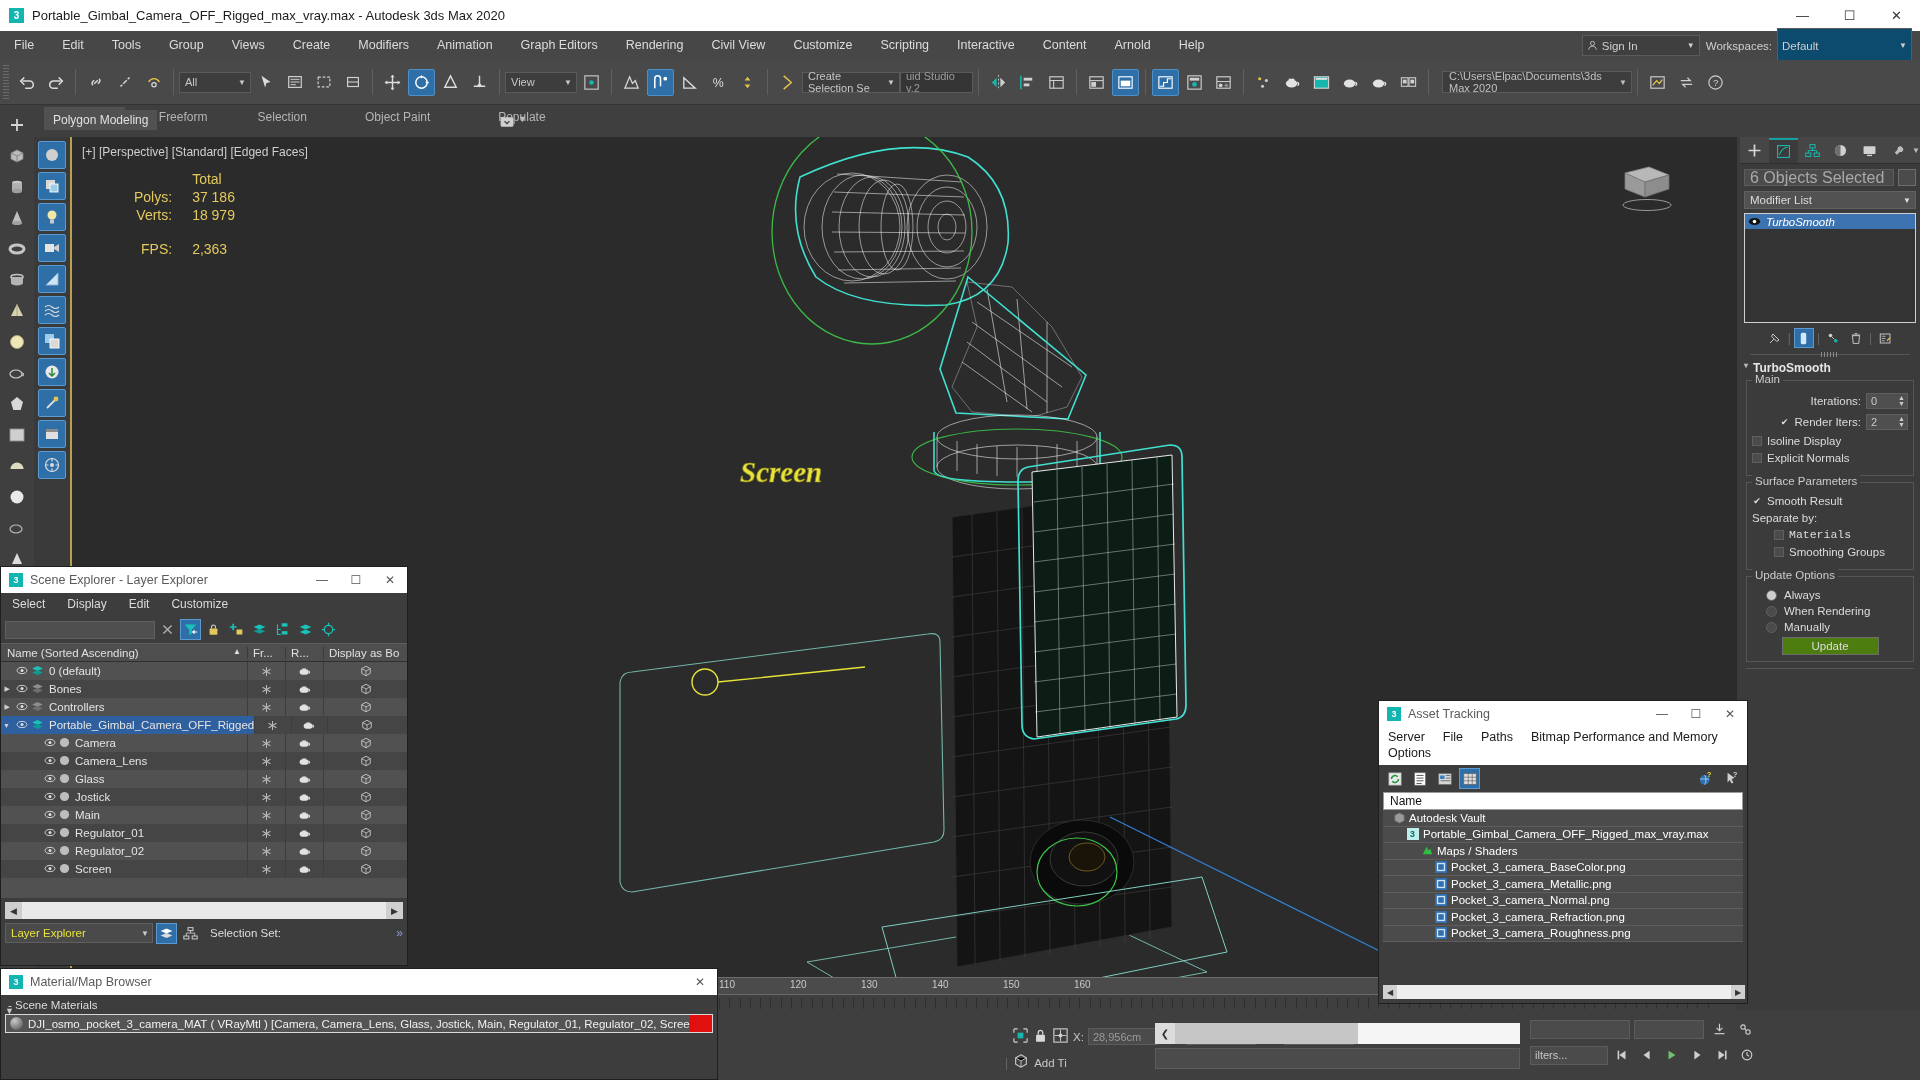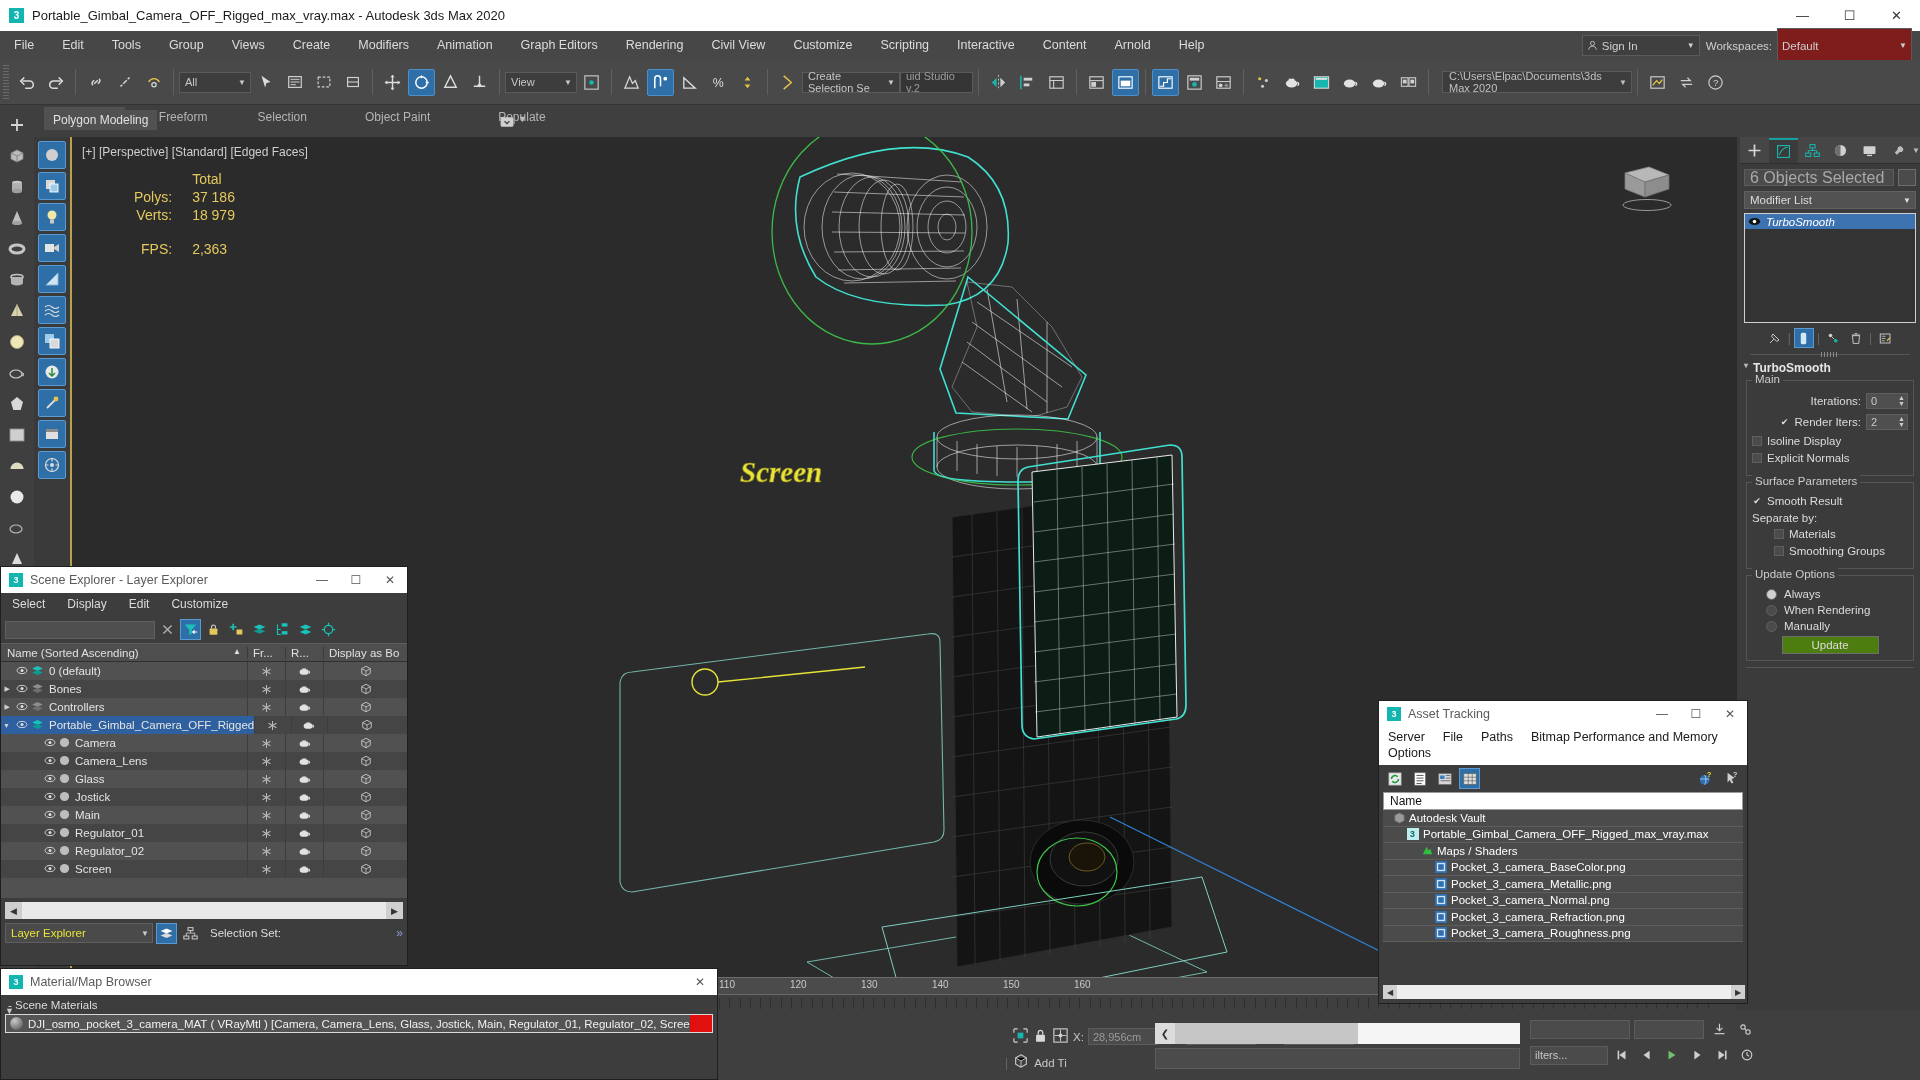--- a/index.html
+++ b/index.html
@@ -21,21 +21,21 @@
   
   #menubar { position:absolute; left:0; top:31px; width:1920px; height:29px;
     background:#474747; display:flex; align-items:center; }
   #menubar .mi { padding:0 14px; height:29px; line-height:29px; color:#dcdcdc; font-size:12.5px; }
   #menu-right { margin-left:auto; display:flex; align-items:center; height:29px; }
   .signin { display:flex; align-items:center; background:#3f3f3f; border:1px solid #5a5a5a;
     height:21px; width:118px; padding:0 4px; font-size:11.5px; color:#cfcfcf;
     position:relative; margin-right:6px; }
   .signin .dd { position:absolute; right:4px; font-size:8px; }
   .ws-label { font-size:11.5px; color:#cfcfcf; margin-right:5px; }
-  .ws-box { display:flex; align-items:center; background:#7f1d1d; border:1px solid #5a5a5a;
+  .ws-box { display:flex; align-items:center; background:#0c4a6e; border:1px solid #5a5a5a;
     height:35px; width:135px; padding:0 4px; font-size:11.5px; color:#cfcfcf;
     position:relative; margin-right:8px; }
   .ws-box .dd { position:absolute; right:4px; font-size:8px; }
 
   
   #toolbar { position:absolute; left:0; top:60px; width:1920px; height:45px;
     background:#494949; display:flex; align-items:center; border-bottom:1px solid #333; }
   .tgrip { width:6px; height:34px; margin:0 3px 0 3px;
     background:repeating-linear-gradient(to bottom,#6a6a6a 0 1px,transparent 1px 3px); }
   .tbtn { width:27px; height:27px; margin:0 1px; border:1px solid transparent; border-radius:2px;
@@ -941,21 +941,21 @@
     </div>
   </div>
 
   <div class="grp">
     <div class="gtitle">Surface Parameters</div>
     <div class="chkrow">
       <span class="chk checked">✔</span>
       <span>Smooth Result</span>
     </div>
     <div style="font-size:11.5px;color:#dcdcdc;margin-bottom:4px;">Separate by:</div>
-    <div class="chkrow" style="padding-left:22px;">
+    <div class="chkrow" style="padding-left:22px;font-family:Liberation Mono, monospace;">
       <span class="chk"></span>
       <span>Materials</span>
     </div>
     <div class="chkrow" style="padding-left:22px;">
       <span class="chk"></span>
       <span>Smoothing Groups</span>
     </div>
   </div>
 
   <div class="grp">

